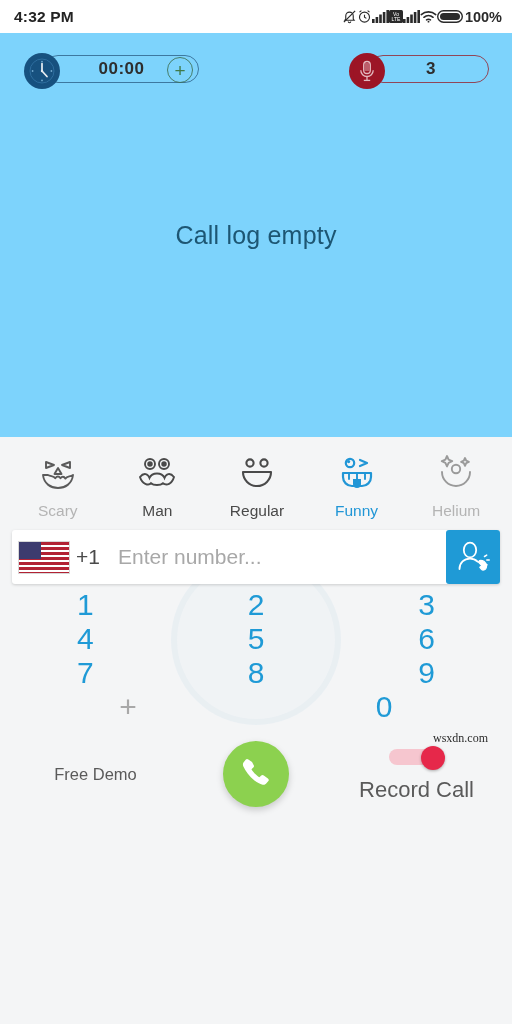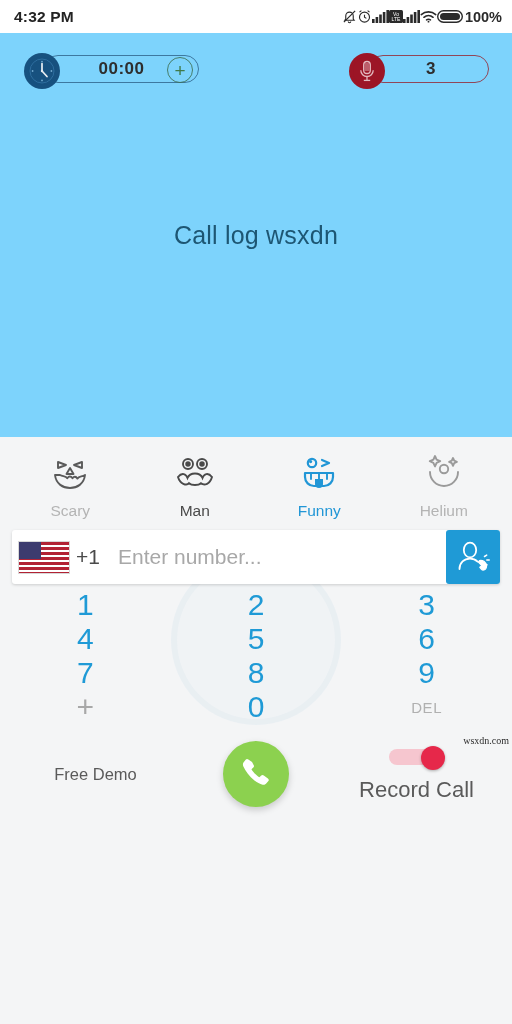--- a/index.html
+++ b/index.html
@@ -139,21 +139,21 @@
     position:absolute; left:0; top:3px; width:50px; height:16px;
     border-radius:8px; background:#f6c6cf;
   }
   .toggle-knob {
     position:absolute; right:0; top:0; width:24px; height:24px; border-radius:50%;
     background:#e6284a; box-shadow:0 1px 3px rgba(0,0,0,.3);
   }
   .rec-label { font-size:22px; color:#5a5a5a; }
 
   .watermark {
-    position:absolute; right:3px; bottom:2px; font-size:10px; color:#2b2b2b;
+    position:absolute; right:24px; bottom:2px; font-size:12px; color:#2b2b2b;
     font-family:"Liberation Serif", serif; z-index:9;
   }
 </style>
 </head>
 <body>
 
 <div id="app">
 
   <div class="statusbar">
     <div class="status-time">4:32 PM</div>
@@ -252,21 +252,21 @@
             <line x1="12.6" y1="14" x2="17.4" y2="14" stroke="#e2b9bf" stroke-width="0.9"></line>
             <path d="M8.8 14.3a6.2 6.2 0 0 0 12.4 0" fill="none" stroke="#e2b9bf" stroke-width="1.3"></path>
             <line x1="15" y1="20.6" x2="15" y2="24.4" stroke="#e2b9bf" stroke-width="1.3"></line>
             <line x1="11.8" y1="24.4" x2="18.2" y2="24.4" stroke="#e2b9bf" stroke-width="1.3"></line>
           </svg>
         </div>
       </div>
 
     </div>
 
-    <div class="calllog-text">Call log wsxdn</div>
+    <div class="calllog-text">Call log empty</div>
   </div>
 
   <div class="sheet">
     <div class="sheet-watermark"></div>
 
     <div class="effects">
 
       <div class="effect dim">
         <span class="effect-icon">
           <svg width="44" height="36" viewBox="0 0 44 36" fill="none" stroke="#5a5a5a" stroke-width="1.9" stroke-linecap="round" stroke-linejoin="round">
@@ -285,20 +285,30 @@
             <circle cx="15" cy="9" r="5"></circle>
             <circle cx="29" cy="9" r="5"></circle>
             <circle cx="15" cy="9" r="1.8" fill="#4a4a4a"></circle>
             <circle cx="29" cy="9" r="1.8" fill="#4a4a4a"></circle>
             <path d="M5 22 c4-5 8-3 9.5 1 1.5-3.5 4-4.5 7.5-4.5 3.5 0 6 1 7.5 4.5 1.5-4 5.5-6 9.5-1 -2 7-7.5 9-11 6.2 -2.5 2.4-9.5 2.4-12 0 C13.5 31 7 29 5 22 Z"></path>
           </svg>
         </span>
         <span class="effect-label">Man</span>
       </div>
 
+      <div class="effect normal">
+        <span class="effect-icon">
+          <svg width="44" height="36" viewBox="0 0 44 36" fill="none" stroke="#4a4a4a" stroke-width="2.1" stroke-linecap="round">
+            <circle cx="15" cy="8" r="3.6"></circle>
+            <circle cx="29" cy="8" r="3.6"></circle>
+            <path d="M8 17 h28 a14 14 0 0 1 -28 0 Z" stroke-linejoin="round"></path>
+          </svg>
+        </span>
+        <span class="effect-label">Regular</span>
+      </div>
 
       <div class="effect active">
         <span class="effect-icon">
           <svg width="44" height="36" viewBox="0 0 44 36" fill="none" stroke="#2196d6" stroke-width="2.2" stroke-linecap="round" stroke-linejoin="round">
             <circle cx="15" cy="8" r="4.2"></circle>
             <circle cx="13.6" cy="6.6" r="1.6" fill="#2196d6" stroke="none"></circle>
             <path d="M25 5 l7 3 -7 3"></path>
             <path d="M8 18 h28 v4 a9 9 0 0 1 -9 9 h-10 a9 9 0 0 1 -9 -9 Z"></path>
             <path d="M14 18 v6 M22 18 v11 M30 18 v6" stroke-width="1.9"></path>
             <path d="M18 24 h8 v5 a4 4 0 0 1 -8 0 Z" fill="#2196d6" stroke="none"></path>
@@ -357,21 +367,20 @@
 
       <div class="keyrow">
         <div class="key">7</div>
         <div class="key">8</div>
         <div class="key">9</div>
       </div>
 
       <div class="keyrow">
         <div class="key muted">+</div>
         <div class="key">0</div>
-        <div class="key del">DEL</div>
       </div>
 
     </div>
 
     <div class="bottombar">
       <div class="bb-left">
         <span class="demo-label">Free Demo</span>
       </div>
       <div class="bb-center">
         <div class="call-btn">

